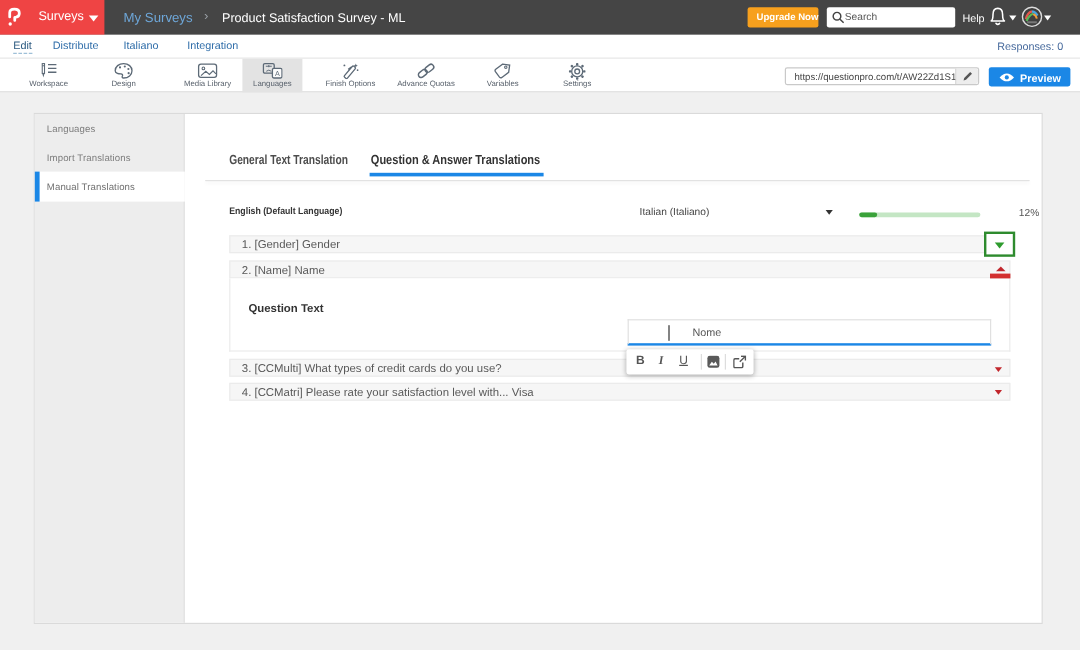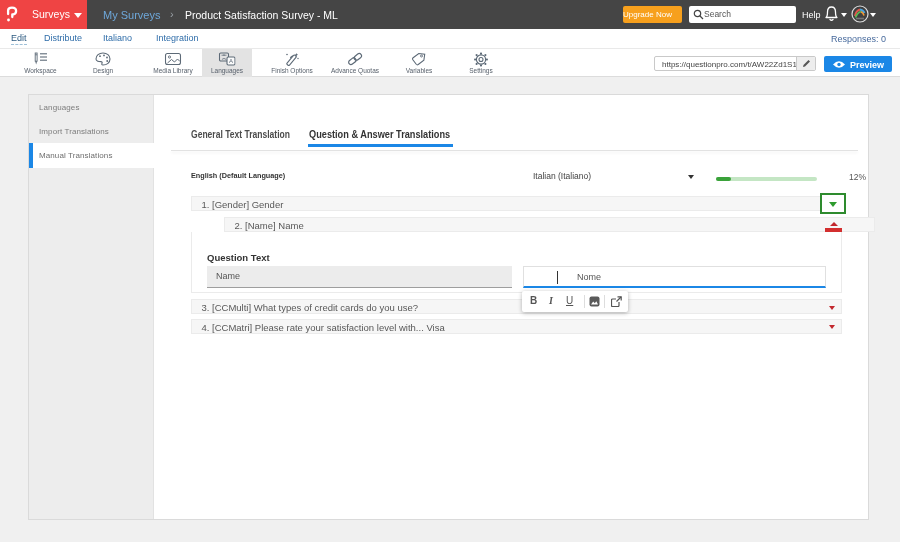--- a/index.html
+++ b/index.html
@@ -10,21 +10,21 @@
   .tri-d { width:0; height:0; border-left:4px solid transparent; border-right:4px solid transparent; border-top:5px solid #fff; }
   
   #topbar { left:0; top:0; width:900px; height:29px; background:#454545; }
   #brand { left:0; top:0; width:87px; height:29px; background:#ef4444; }
   #brand .logo { left:4px; top:2px; }
   #brand .nm { left:32px; top:8px; color:#fff; font-size:10.5px; }
   #brand .tri-d { left:74px; top:13px; }
   .crumb1 { left:103px; top:9px; color:#6ea7d9; font-size:11px; }
   .crumbsep { left:170px; top:8px; color:#9aa0a6; font-size:11px; }
   .crumb2 { left:185px; top:9px; color:#fff; font-size:10.5px; }
-  #upg { left:623px; top:6px; width:59px; height:17px; background:#f7a01d; border-radius:2px; color:#fff; font-size:8px; font-weight:normal; text-align:left; line-height:17px; white-space:nowrap; }
+  #upg { left:623px; top:6px; width:59px; height:17px; background:#f7a01d; border-radius:2px; color:#fff; font-size:8px; font-weight:bold; text-align:right; line-height:17px; white-space:nowrap; }
   #search { left:689px; top:6px; width:107px; height:17px; background:#fff; border-radius:2px; }
   #search span { position:absolute; left:15px; top:3px; color:#555; font-size:8.5px; }
   #help { left:802px; top:10px; color:#fff; font-size:9px; }
   #bellwrap { left:824px; top:4px; }
   .tri-d.small { border-left-width:3.5px; border-right-width:3.5px; border-top-width:4.5px; }
   #belltri { left:841px; top:13px; }
   #avatri { left:870px; top:13px; }
   
   #menurow { left:0; top:29px; width:900px; height:19px; background:#fff; }
   #menurow .mi { position:absolute; top:4px; font-size:9px; color:#2f6da9; }
@@ -54,21 +54,21 @@
   #engl { left:162px; top:76px; font-size:8px; font-weight:bold; color:#333; transform:scaleX(0.91); transform-origin:0 0; white-space:nowrap; }
   #ital { left:504px; top:76px; font-size:8.5px; color:#444; }
   #italtri { left:659px; top:80px; border-left:3.5px solid transparent; border-right:3.5px solid transparent; border-top:4px solid #333; }
   #pbar { left:687px; top:82px; width:101px; height:3.5px; background:#c4e6c4; border-radius:2px; }
   #pfill { left:0; top:0; width:15px; height:3.5px; background:#3aa23a; border-radius:2px; }
   #pct { left:820px; top:77px; font-size:8.5px; color:#555;text-align:center; }
   
   .row { position:absolute; left:162px; width:651px; background:#f6f6f6; border:1px solid #ebebeb; font-size:9.5px; color:#585858;padding-left:48px; }
   .row .rt { position:absolute; left:9.5px; top:2px; white-space:nowrap; }
   #row1 { top:101px; height:15px; }
-  #row2 { top:122px; height:15px;margin-left:33px; }
+  #row2 { top:122px; height:15px; }
   #row2body { left:162px; top:137px; width:651px; height:61px; background:#fff; border:1px solid #ebebeb; border-top:none; }
   #row3 { top:204px; height:15px; }
   #row4 { top:223.5px; height:15px; }
   .redcaret { position:absolute; width:0; height:0; border-left:3px solid transparent; border-right:3px solid transparent; border-top:4px solid #c2272d; }
   
   #greenbox { left:791px; top:98px; width:26px; height:21px; background:#fff; border:2.5px solid #2e8b2e; }
   #greenbox .tri { position:absolute; left:7px; top:7px; width:0; height:0; border-left:4.5px solid transparent; border-right:4.5px solid transparent; border-top:5.5px solid #2e9b2e; }
   
   #redup { left:800.5px; top:127px; width:0; height:0; border-left:4.5px solid transparent; border-right:4.5px solid transparent; border-bottom:4.5px solid #c2272d; }
   #redbar { left:795.5px; top:132.5px; width:17.5px; height:4px; background:#d32f2f; }
@@ -262,23 +262,20 @@
     <div id="row2" class="row">
         <span class="rt">2. [Name] Name</span>
       </div>
     <div id="row2body" class="abs"></div>
     <div id="greenbox" class="abs">
         <div class="tri"></div>
       </div>
     <div id="redup" class="abs"></div>
     <div id="redbar" class="abs"></div>
     <span id="qtlabel" class="abs">Question Text</span>
-    <div id="inpL" class="abs">
-        <span>Name</span>
-      </div>
     <div id="inpR" class="abs">
         <span>Nome</span>
         <div id="cursor"></div>
       </div>
     <div id="row3" class="row">
         <span class="rt">3. [CCMulti] What types of credit cards do you use?</span>
         <div class="redcaret" style="right:6px;top:5.5px"></div>
       </div>
     <div id="row4" class="row">
         <span class="rt">4. [CCMatri] Please rate your satisfaction level with... Visa</span>

